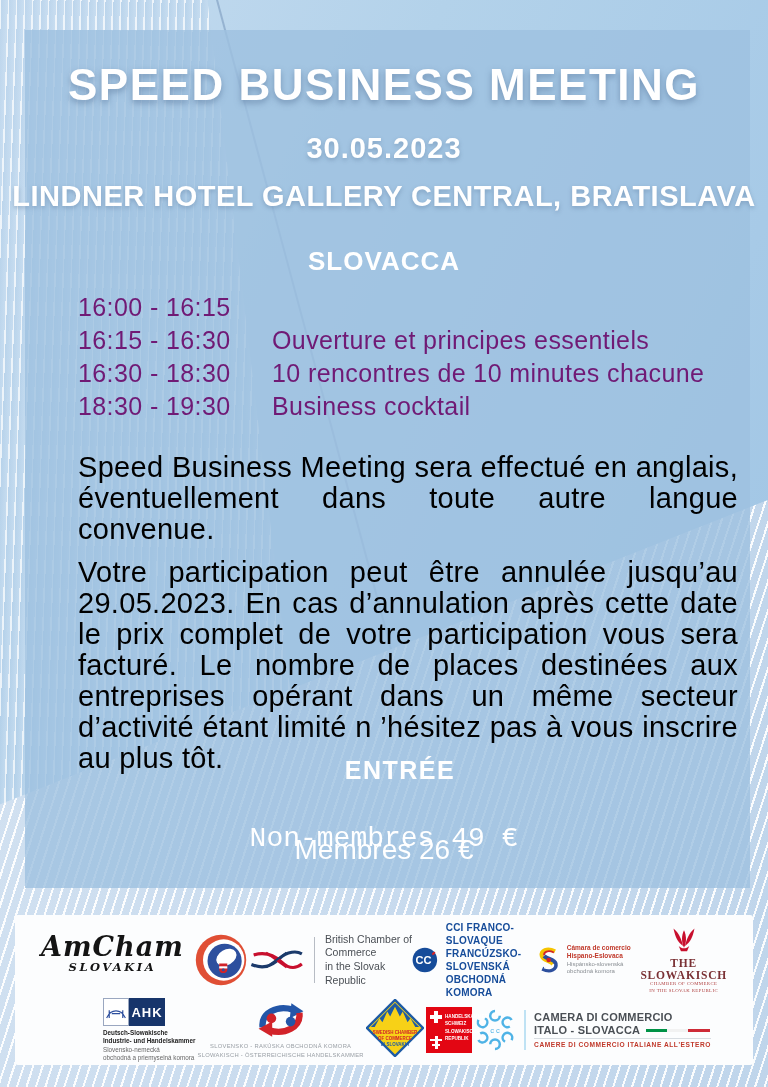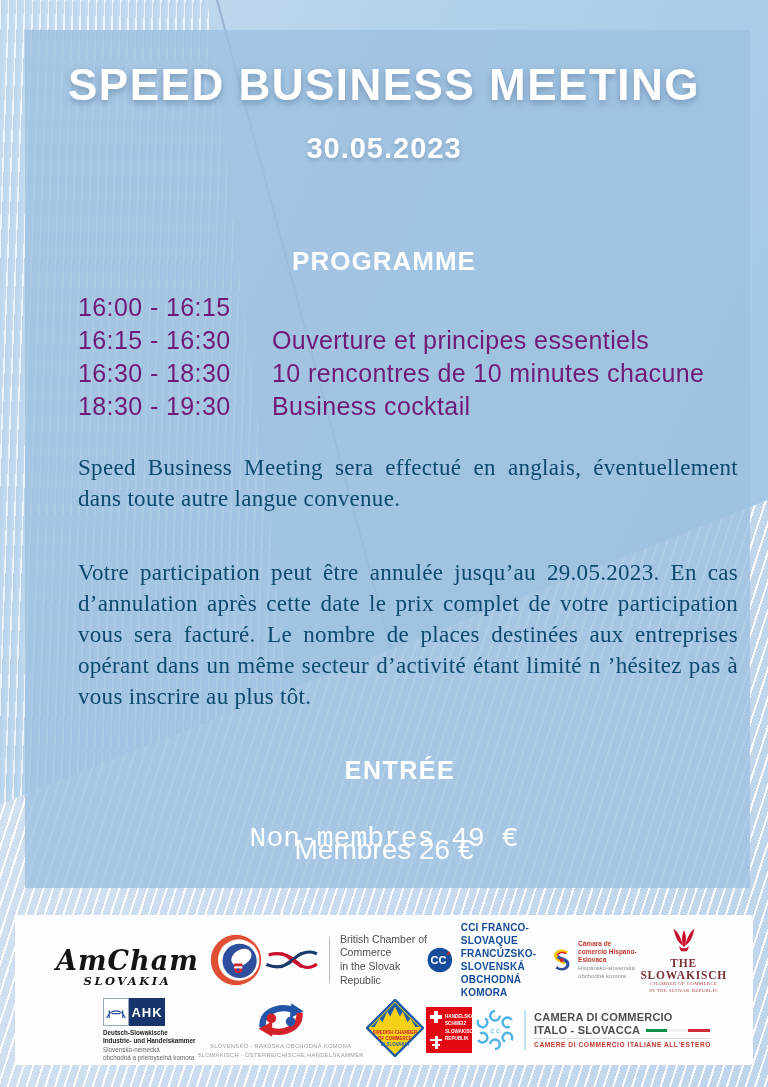--- a/index.html
+++ b/index.html
@@ -33,36 +33,36 @@
     text-shadow:0 3px 6px rgba(80,110,145,.55);}
   .date{top:132px;font-size:29px;font-weight:bold;letter-spacing:1px;
     text-shadow:0 2px 4px rgba(80,110,145,.4);}
   .venue{top:180px;font-size:29px;font-weight:bold;letter-spacing:.5px;
     text-shadow:0 2px 4px rgba(80,110,145,.4);}
   .prog-head{top:246px;font-size:26px;font-weight:bold;letter-spacing:1px;}
 
   .prog-list{position:absolute;top:291px;left:78px;width:662px;color:#701a75;}
   .prog-row{display:flex;font-size:25px;line-height:33px;letter-spacing:.4px;}
   .prog-time{width:194px;flex:none;}
-  .para{position:absolute;left:78px;width:660px;color:#0c4a6e;font-size:23px;
-    line-height:31px;letter-spacing:.3px;text-align:justify;font-family:Liberation Serif, serif;}
+  .para{position:absolute;left:78px;width:660px;color:#000000;font-size:29px;
+    line-height:31px;letter-spacing:.3px;text-align:justify;}
   .para1{top:452px;}
   .para2{top:557px;}
   .entree{top:756px;font-size:25px;font-weight:bold;letter-spacing:1.5px;margin-left:32px;}
   .price1{top:834px;font-size:28px;}
   .price2{top:823px;font-size:28px;font-family:Liberation Mono, monospace;}
 
   
   .logo-panel{position:absolute;left:15px;top:915px;width:738px;height:150px;
     background:#fcfdfe;border-radius:3px;}
   .logo-row{display:flex;align-items:center;justify-content:space-between;}
   .row1{height:78px;padding:6px 26px 0 26px;}
   .row2{height:62px;padding:0 42px 0 88px;}
 
-  .l-amcham{display:flex;align-items:flex-end;gap:10px;margin-left:15px;}
+  .l-amcham{display:flex;align-items:flex-start;gap:10px;}
   .amcham-text{text-align:center;font-family:"DejaVu Serif",serif;font-style:italic;
     font-weight:bold;color:#141414;line-height:1;}
   .amcham-name{font-size:27px;letter-spacing:1px;}
   .amcham-sub{font-size:11.5px;letter-spacing:2.5px;margin-top:2px;}
 
   .l-british{display:flex;align-items:center;gap:10px;}
   .vdiv{width:1px;height:46px;background:#b7bcc4;}
   .brit-text{font-size:10.5px;color:#4a4f55;line-height:1.3;}
 
   .l-cci{display:flex;align-items:center;gap:8px;}
@@ -116,22 +116,23 @@
 
   <div class="bg-base"></div>
   <div class="bg-left"></div>
   <div class="bg-edge"></div>
   <div class="bg-bottom"></div>
 
   <div class="overlay"></div>
 
   <div class="txt title">SPEED BUSINESS MEETING</div>
   <div class="txt date">30.05.2023</div>
-
-  <div class="txt prog-head">PROGRAMME</div>
+  <div class="txt venue">LINDNER HOTEL GALLERY CENTRAL, BRATISLAVA</div>
+
+  <div class="txt prog-head">SLOVACCA</div>
   <div class="prog-list">
     <div class="prog-row">
       <span class="prog-time">16:00 - 16:15</span>
     </div>
     <div class="prog-row">
       <span class="prog-time">16:15 - 16:30</span>
       <span class="prog-activity">Ouverture et principes essentiels</span>
     </div>
     <div class="prog-row">
       <span class="prog-time">16:30 - 18:30</span>

